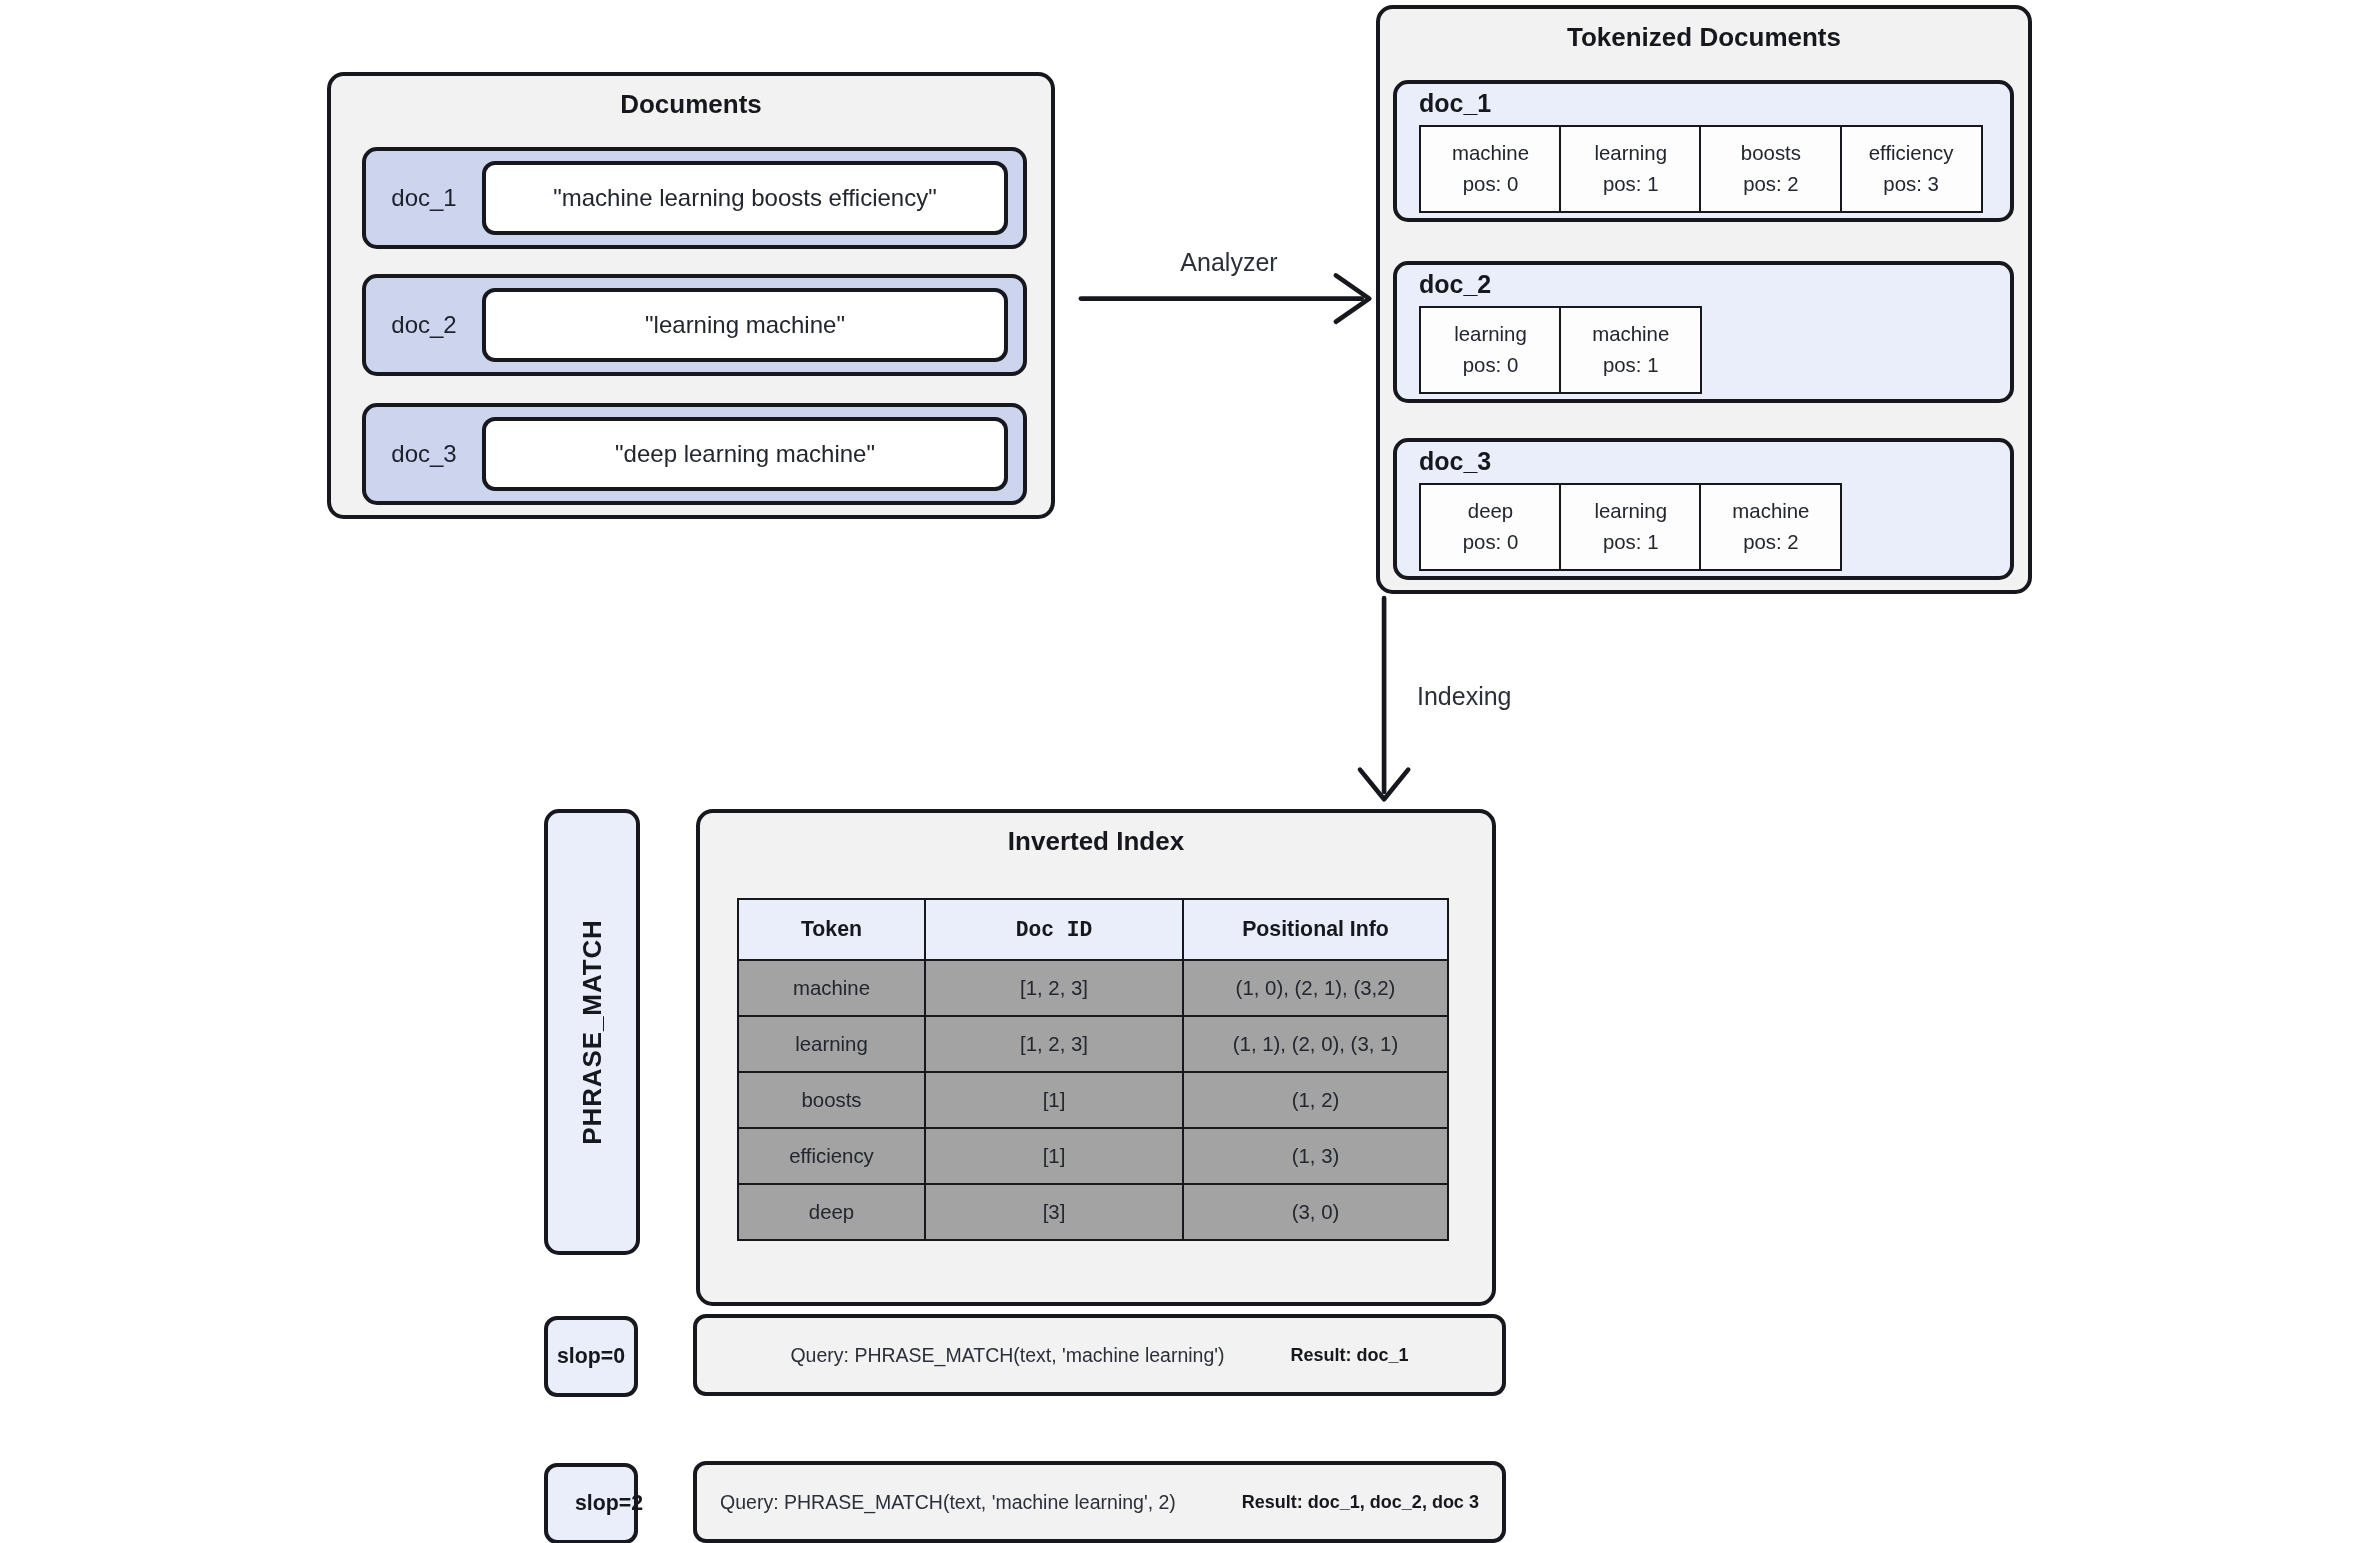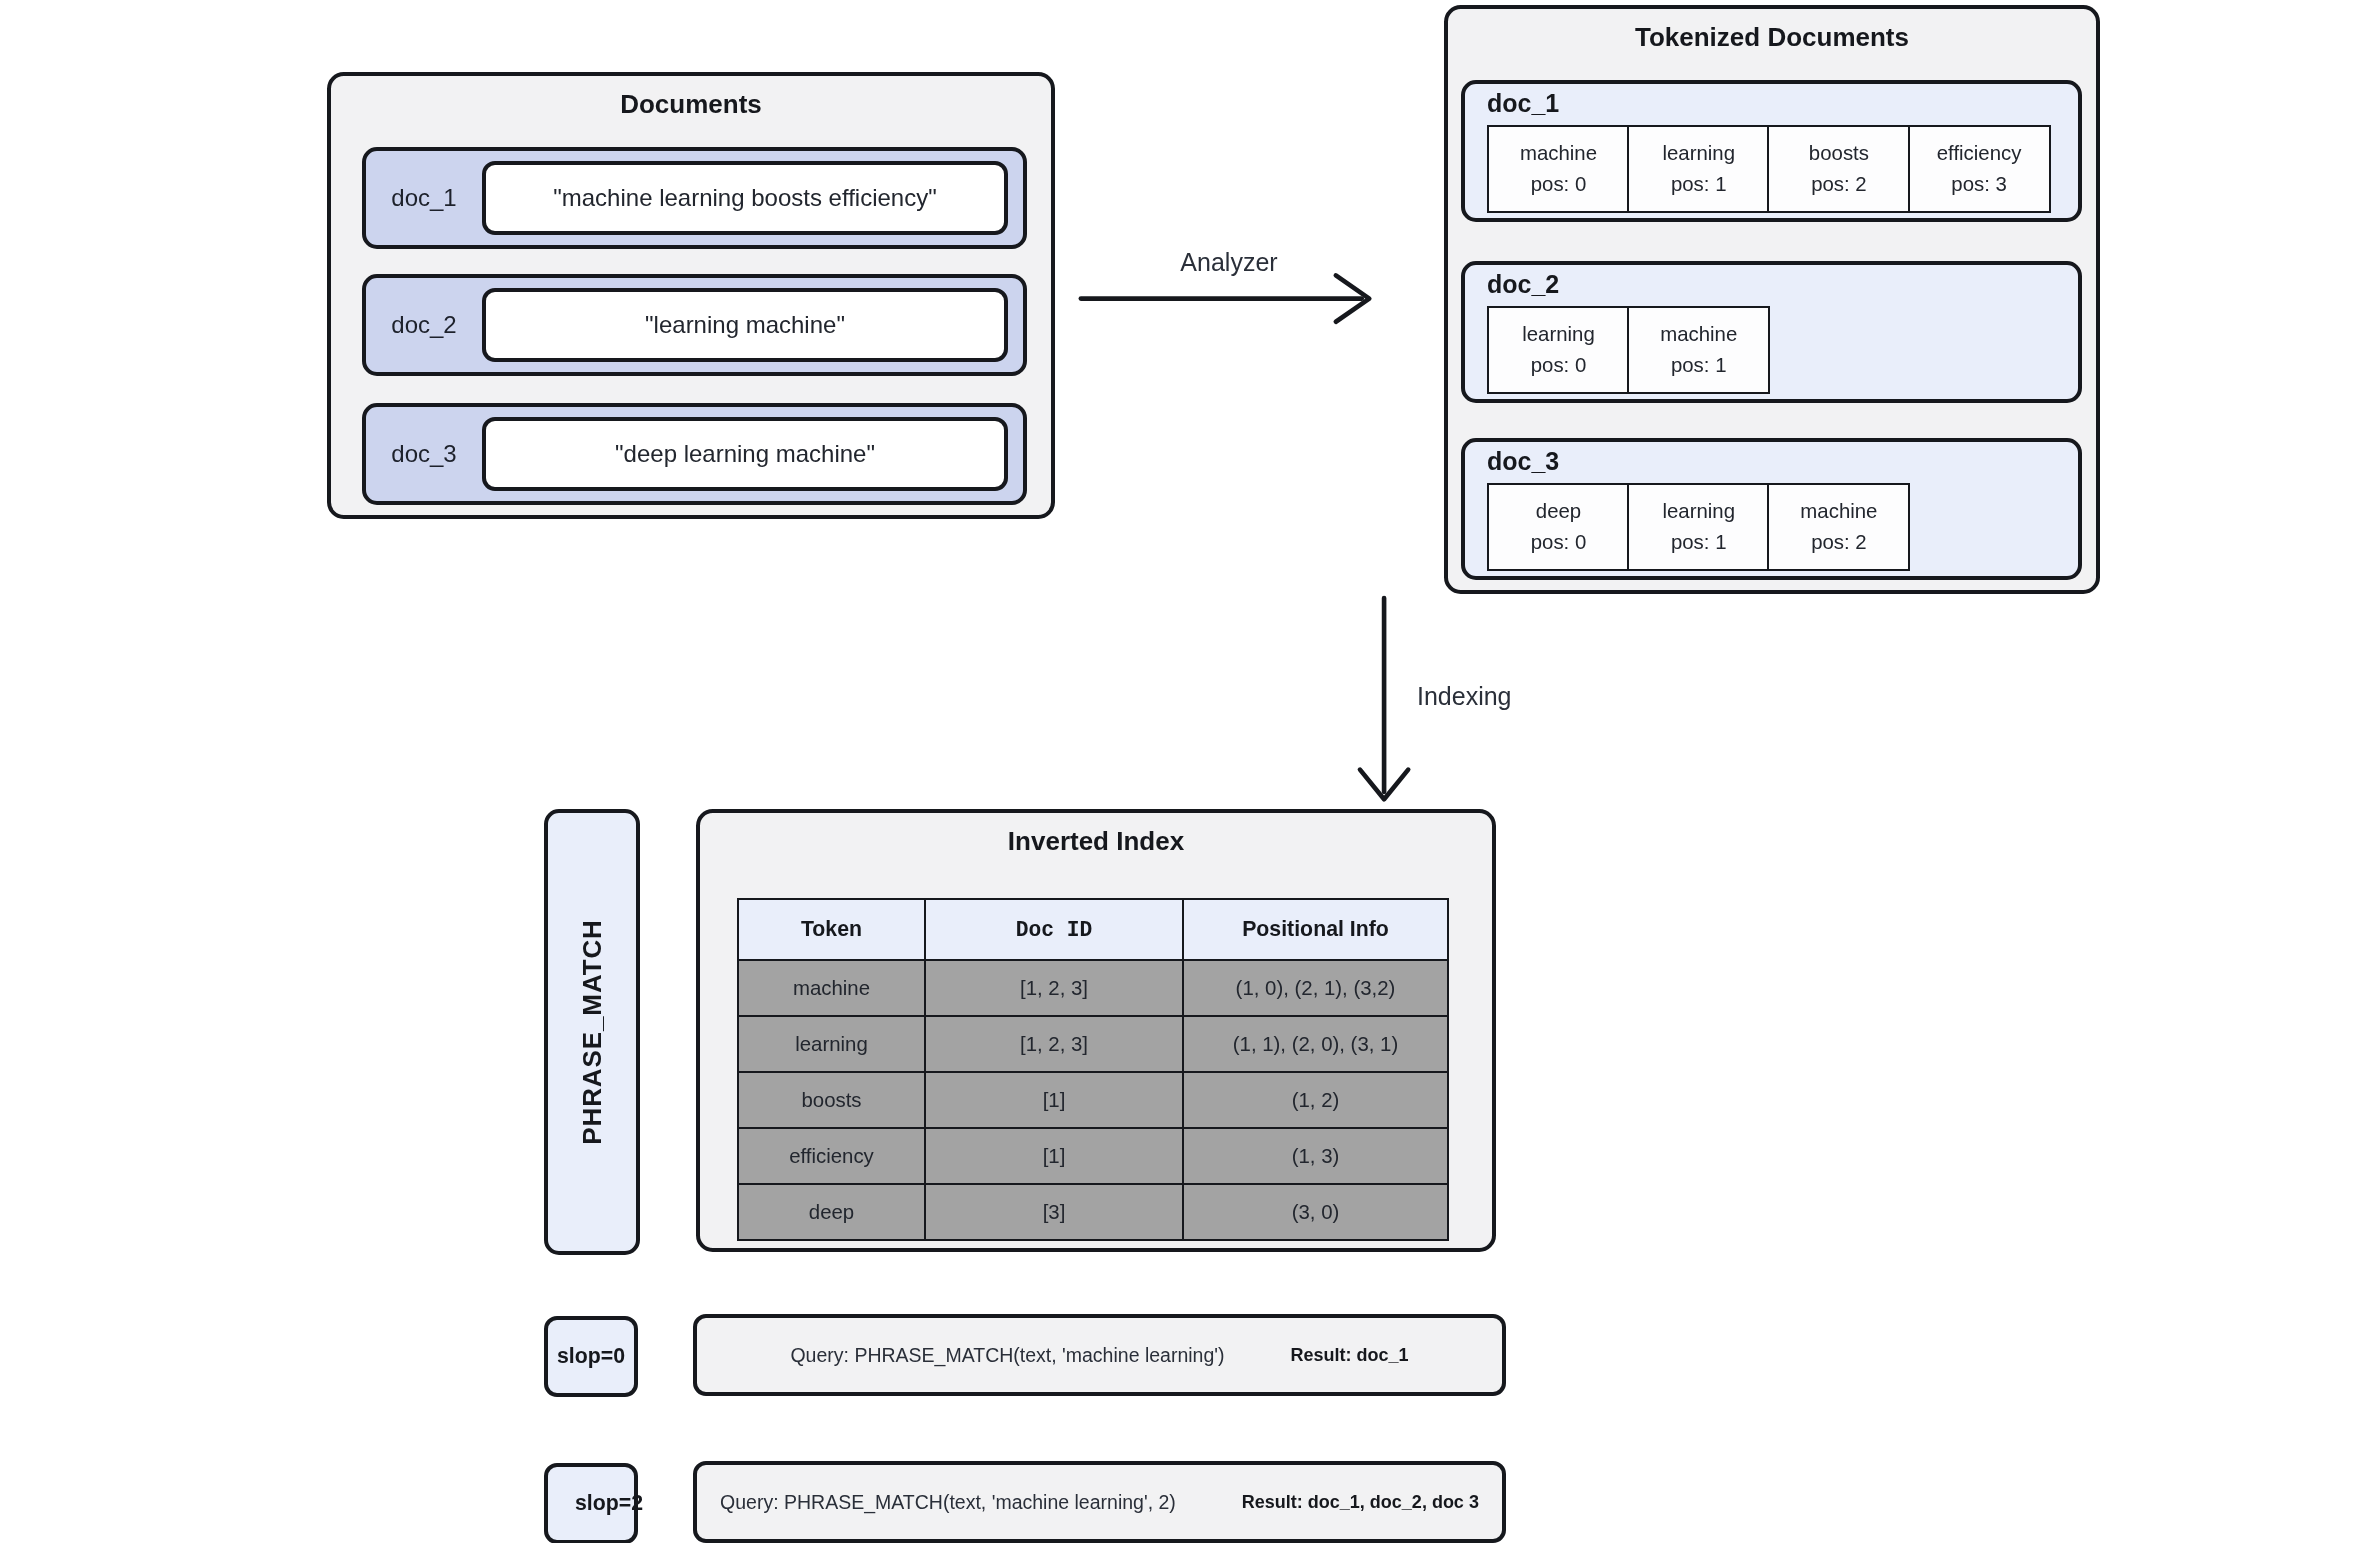--- a/index.html
+++ b/index.html
@@ -99,21 +99,21 @@
       <div class="doc-row-text">"learning machine"</div>
     </div>
     <div class="doc-row" style="top:327px;">
       <div class="doc-row-label">doc_3</div>
       <div class="doc-row-text">"deep learning machine"</div>
     </div>
   </div>
 
   <div class="flow-label" style="left:1150px;top:248px;width:158px;text-align:center;">Analyzer</div>
 
-  <div class="panel" style="left:1444px;top:4.6px;width:656px;height:589px;">
+  <div class="panel" style="left:1376px;top:4.6px;width:656px;height:589px;">
     <div class="panel-title">Tokenized Documents</div>
 
     <div class="tok-section" style="top:71px;">
       <div class="tok-section-label">doc_1</div>
       <div class="tok-cells">
         <div class="tok-cell">
           <span>machine</span>
           <span>pos: 0</span>
         </div>
         <div class="tok-cell">
@@ -163,21 +163,21 @@
       </div>
     </div>
   </div>
 
   <div class="flow-label" style="left:1417px;top:682px;">Indexing</div>
 
   <div class="vert-box" style="left:544px;top:809px;width:96px;height:446px;">
     <div class="vert-text">PHRASE_MATCH</div>
   </div>
 
-  <div class="panel" style="left:696px;top:809px;width:800px;height:443px;">
+  <div class="panel" style="left:696px;top:809px;width:800px;height:497px;">
     <div class="panel-title">Inverted Index</div>
     <table class="idx">
       <thead>
         <tr>
           <th class="col-token">Token</th>
           <th class="col-docid">Doc ID</th>
           <th class="col-pos">Positional Info</th>
         </tr>
       </thead>
       <tbody>

